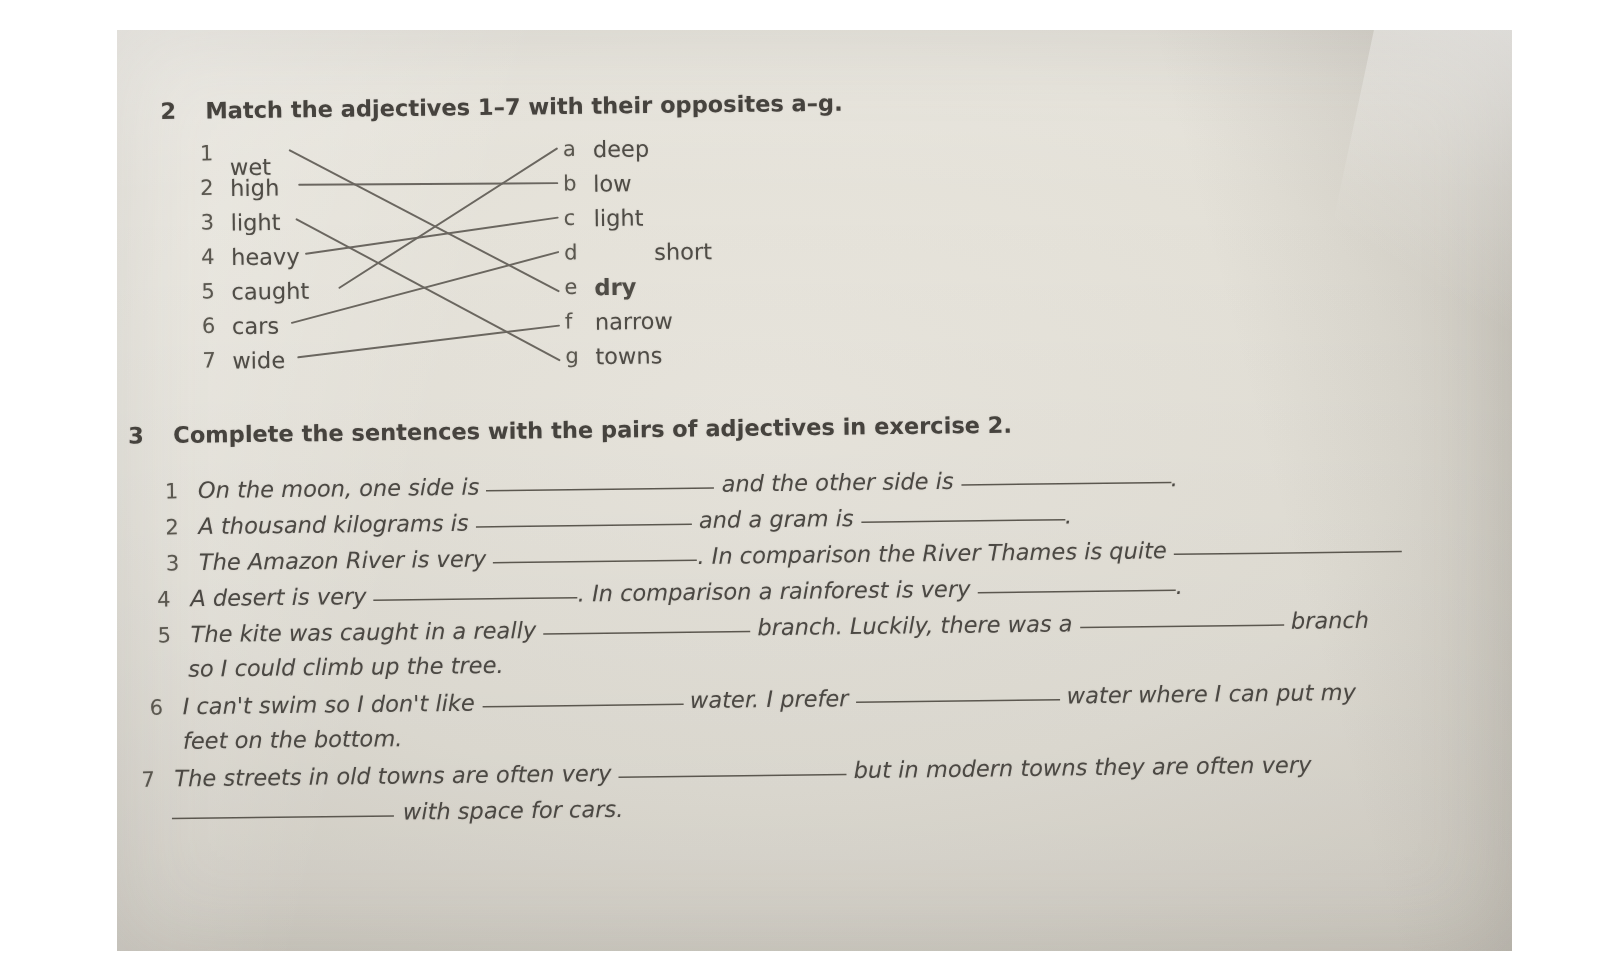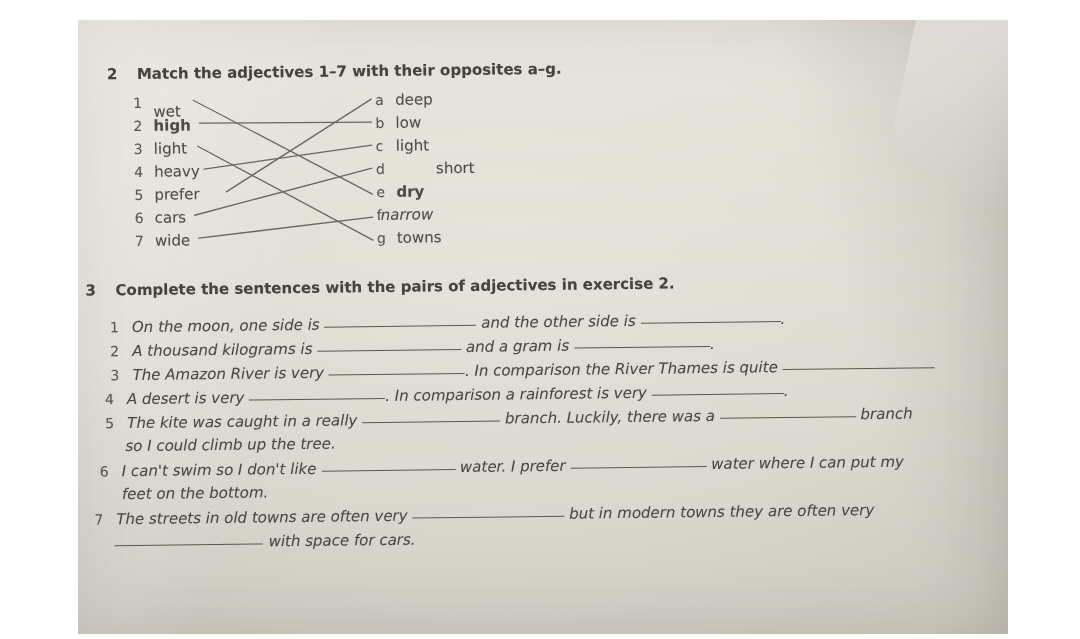--- a/index.html
+++ b/index.html
@@ -132,30 +132,30 @@
   <div id="photo">
     <div class="sheet">
 
       <div class="txt exnum" style="left:32px; top:40px;">2</div>
       <div class="txt exhead" style="left:62px; top:40px;">Match the adjectives 1–7 with their opposites a–g.</div>
 
       <div class="txt itemnum" style="left:58px; top:70px;">1</div>
       <div class="txt item" style="left:78px; top:78px;">wet</div>
 
       <div class="txt itemnum" style="left:58px; top:93px;">2</div>
-      <div class="txt item" style="left:78px; top:92px;font-weight:bold;">high</div>
+      <div class="txt item" style="left:78px; top:92px;">high</div>
 
       <div class="txt itemnum" style="left:58px; top:116px;">3</div>
       <div class="txt item" style="left:78px; top:115px;">light</div>
 
       <div class="txt itemnum" style="left:58px; top:139px;">4</div>
       <div class="txt item" style="left:78px; top:138px;">heavy</div>
 
       <div class="txt itemnum" style="left:58px; top:162px;">5</div>
-      <div class="txt item" style="left:78px; top:161px;">prefer</div>
+      <div class="txt item" style="left:78px; top:161px;">caught</div>
 
       <div class="txt itemnum" style="left:58px; top:185px;">6</div>
       <div class="txt item" style="left:78px; top:184px;">cars</div>
 
       <div class="txt itemnum" style="left:58px; top:208px;">7</div>
       <div class="txt item" style="left:78px; top:207px;">wide</div>
 
       <div class="txt itemnum" style="left:300px; top:70px;">a</div>
       <div class="txt item" style="left:320px; top:69px;">deep</div>
 
@@ -165,21 +165,21 @@
       <div class="txt itemnum" style="left:300px; top:116px;">c</div>
       <div class="txt item" style="left:320px; top:115px;">light</div>
 
       <div class="txt itemnum" style="left:300px; top:139px;">d</div>
       <div class="txt item" style="left:320px; top:138px;margin-left:40px;">short</div>
 
       <div class="txt itemnum" style="left:300px; top:162px;">e</div>
       <div class="txt item" style="left:320px; top:161px;font-weight:bold;">dry</div>
 
       <div class="txt itemnum" style="left:300px; top:185px;">f</div>
-      <div class="txt item" style="left:304px; top:184px;font-style:italic;">narrow</div>
+      <div class="txt item" style="left:320px; top:184px;">narrow</div>
 
       <div class="txt itemnum" style="left:300px; top:208px;">g</div>
       <div class="txt item" style="left:320px; top:207px;">towns</div>
 
       <svg class="matchlines" viewBox="0 0 930 614">
         <g stroke="#55514a" stroke-width="1.3" fill="none" stroke-linecap="round" opacity="0.85">
           <path d="M118 76 L296 172"></path>
           <path d="M124 99 L296 100"></path>
           <path d="M122 122 L296 218"></path>
           <path d="M128 145 L296 123"></path>

